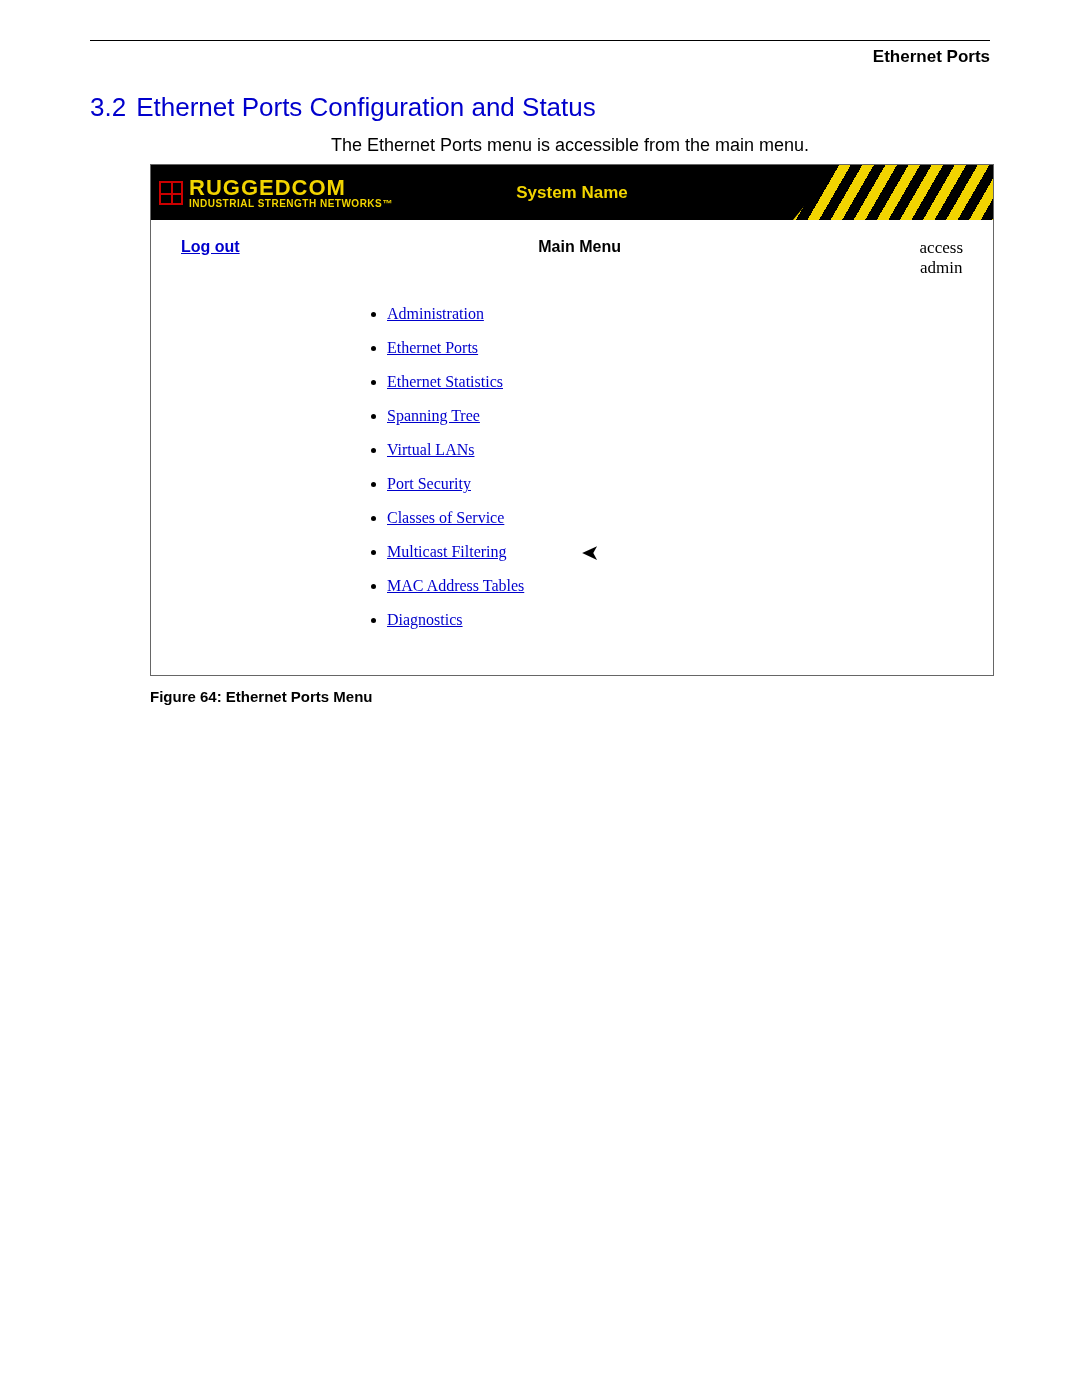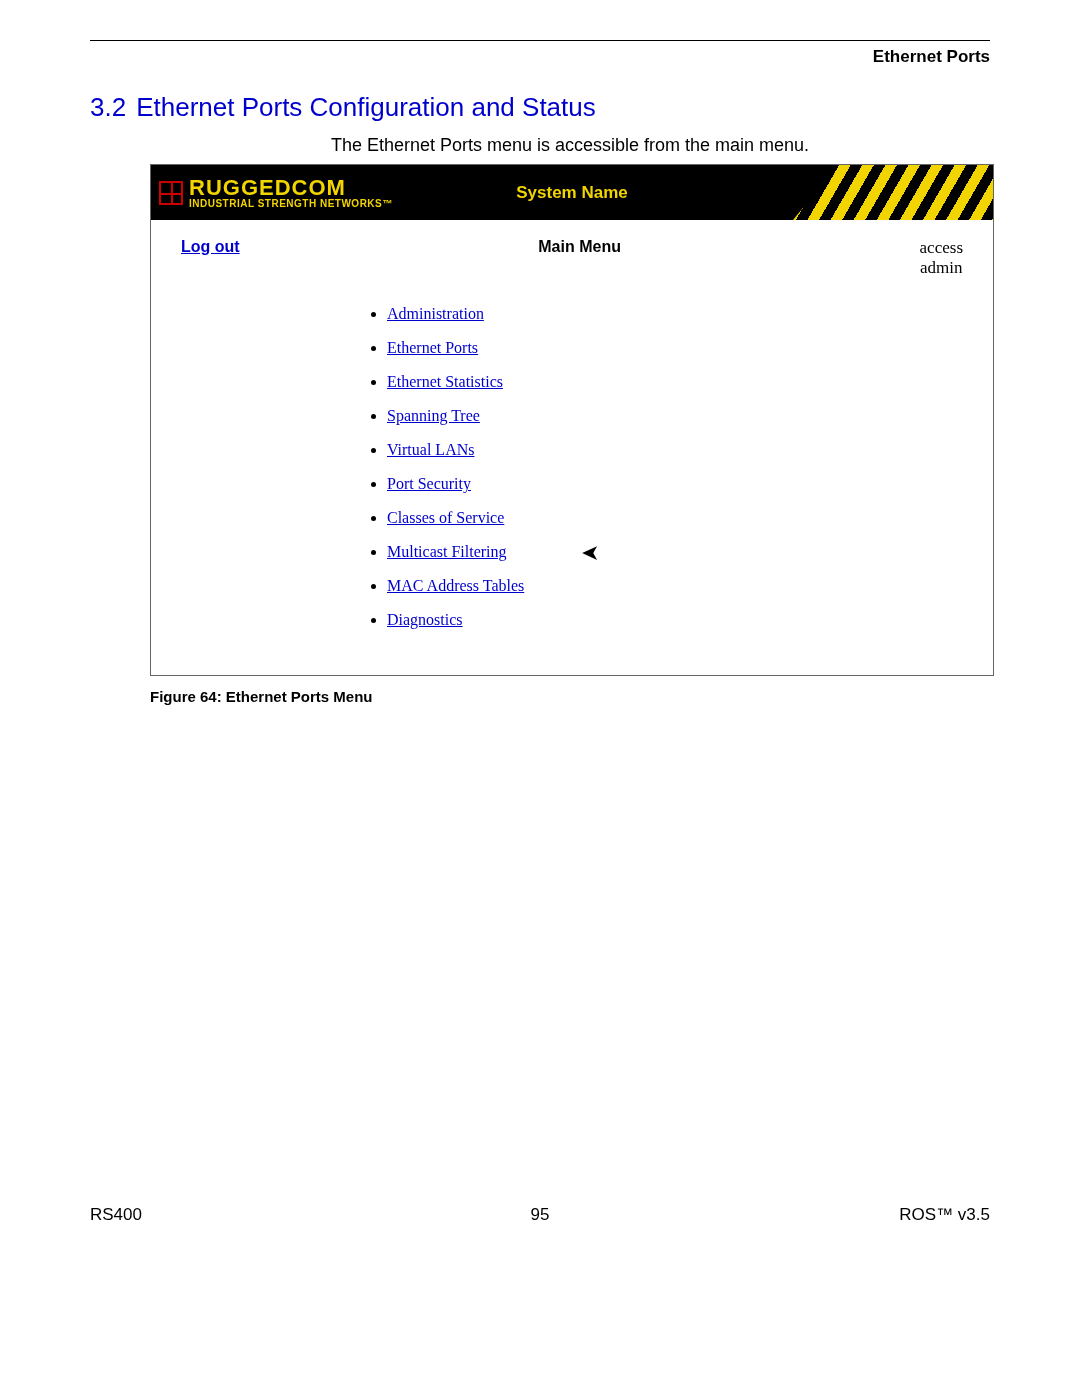--- a/index.html
+++ b/index.html
@@ -215,18 +215,13 @@
           <li><a href="#" class="mlink">Diagnostics</a></li>
         </ul>
       </div>
 
       <div class="cursor-arrow">➤</div>
     </div>
   </div>
 
   <div class="fig-caption">Figure 64: Ethernet Ports Menu</div>
 
-  <div class="footer">
-    <div class="fl">RS400</div>
-    <div class="fc">95</div>
-    <div class="fr">ROS™  v3.5</div>
-  </div>
 </div>
 
 </body></html>

